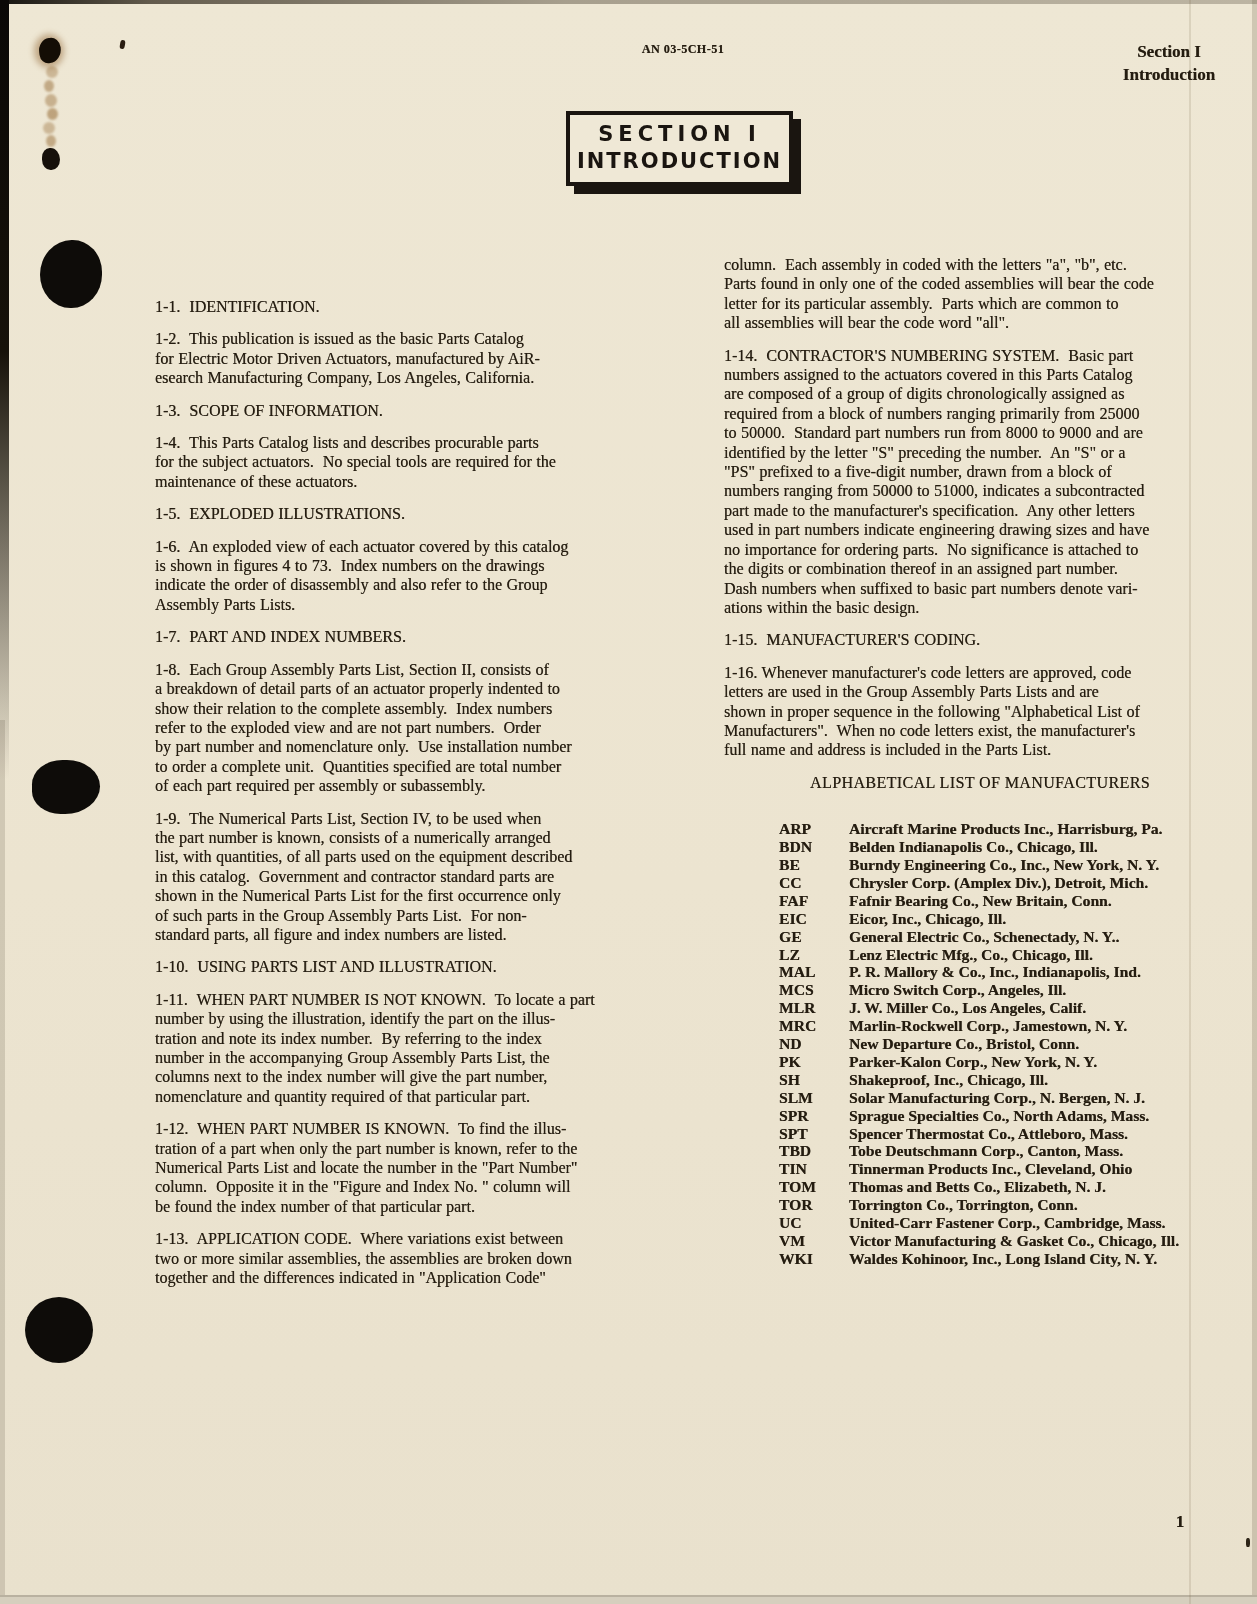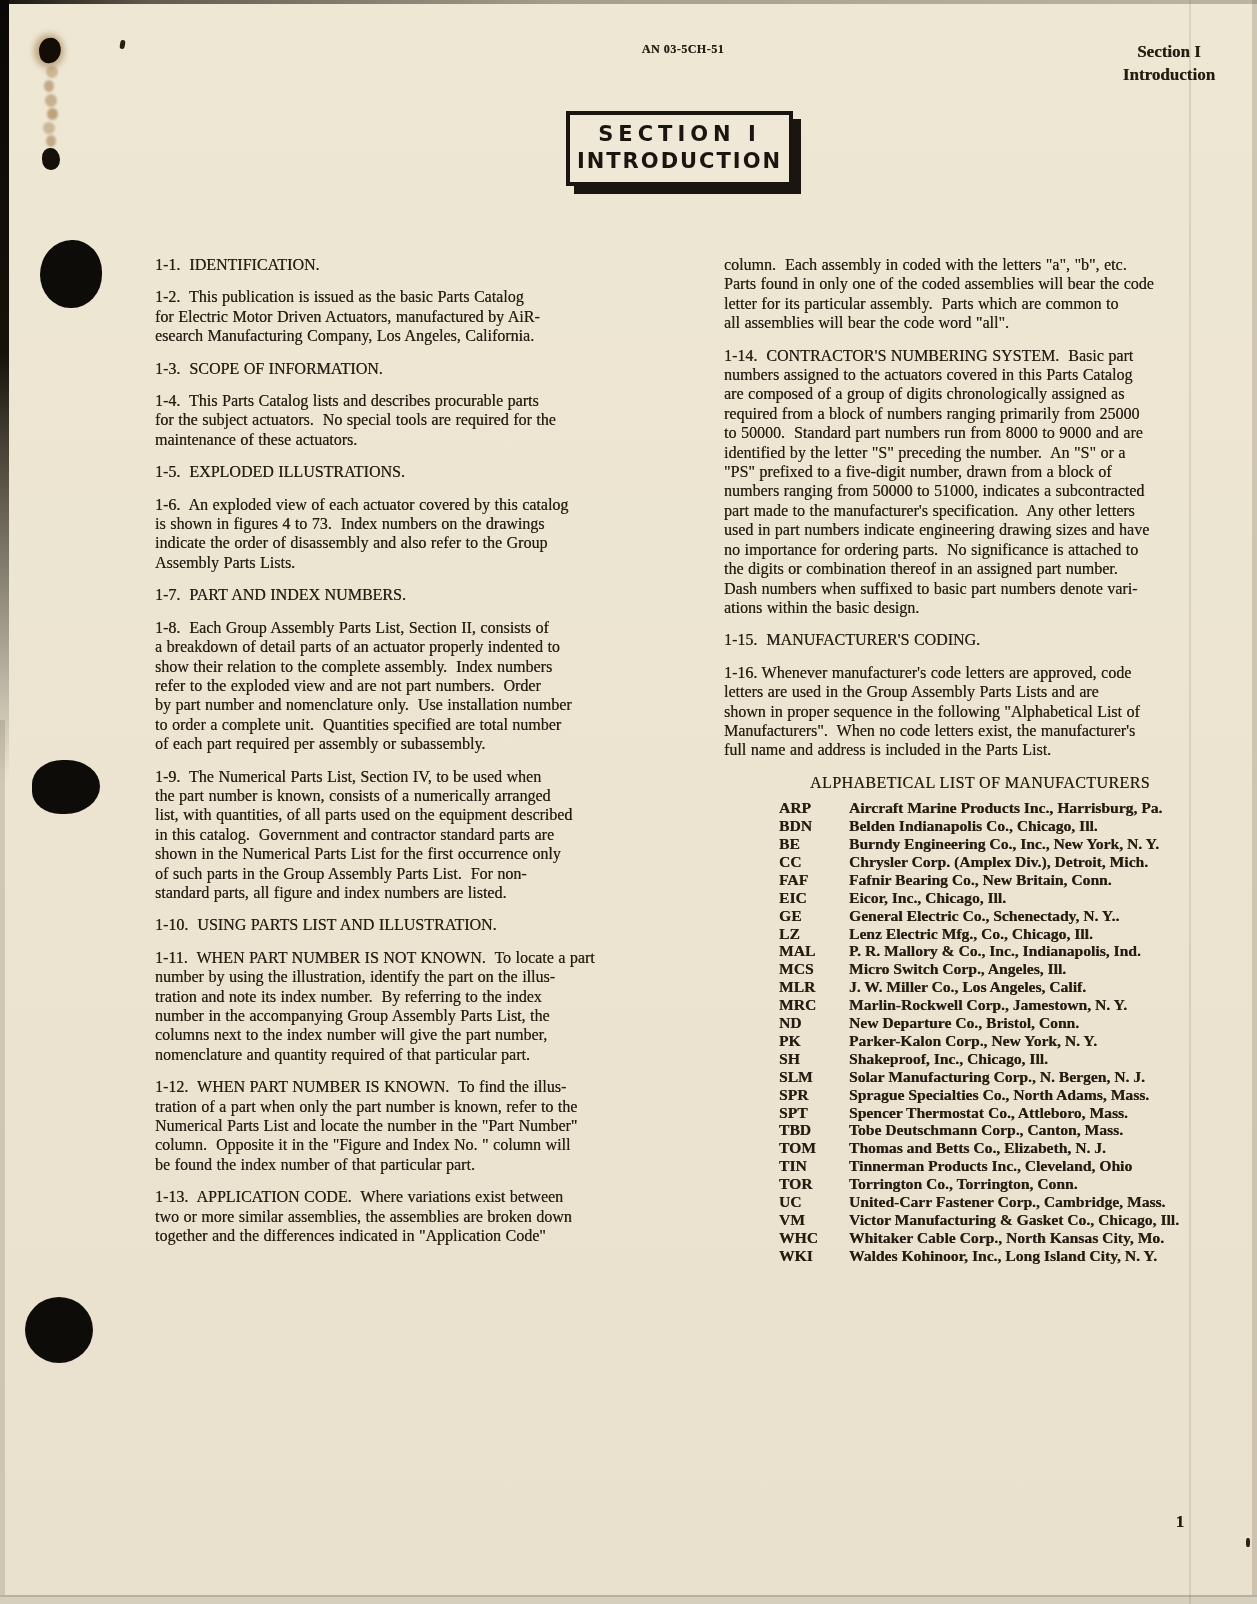--- a/index.html
+++ b/index.html
@@ -39,24 +39,24 @@
     font-size:17px;font-weight:bold;line-height:23px;}
   .section-box{position:absolute;left:566px;top:111px;width:227px;
     background:#efe8d6;border:4px solid #1a1510;box-shadow:8px 8px 0 #1a1510;
     padding:6px 0 7px;text-align:center;color:#1a1510;
     font-family:"DejaVu Sans",sans-serif;font-weight:bold;}
   .section-box .line1{font-size:21px;line-height:27px;letter-spacing:5px;}
   .section-box .line2{font-size:21px;line-height:27px;letter-spacing:2px;}
 
   
   .col{position:absolute;top:255px;width:512px;font-size:16px;line-height:19.4px;}
-  .col-left{left:155px;}
+  .col-left{left:155px;margin-top:42px;}
   .col-right{left:724px;}
   .para{margin:0 0 13px;white-space:pre;word-spacing:.5px;}
-  .center-heading{margin:8px 0 7px;text-align:center;font-size:16px;letter-spacing:.4px;white-space:pre;}
+  .center-heading{margin:8px 0 28px;text-align:center;font-size:16px;letter-spacing:.4px;white-space:pre;}
   .mfr-list{padding-left:55px;font-weight:bold;}
   .mfr-row{display:flex;white-space:nowrap;font-size:15.6px;line-height:17.9px;}
   .mfr-code{width:70px;flex:none;}
 
   .page-num{position:absolute;left:1160px;top:1512px;width:40px;text-align:center;
     font-size:17px;font-weight:bold;}
 </style>
 </head>
 <body>
 
@@ -240,44 +240,40 @@
         </div>
         <div class="mfr-row">
           <span class="mfr-code">SPT</span>
           <span class="mfr-name">Spencer Thermostat Co., Attleboro, Mass.</span>
         </div>
         <div class="mfr-row">
           <span class="mfr-code">TBD</span>
           <span class="mfr-name">Tobe Deutschmann Corp., Canton, Mass.</span>
         </div>
         <div class="mfr-row">
+          <span class="mfr-code">TIN</span>
+          <span class="mfr-name">Tinnerman Products Inc., Cleveland, Ohio</span>
+        </div>
+        <div class="mfr-row">
           <span class="mfr-code">TOM</span>
           <span class="mfr-name">Thomas and Betts Co., Elizabeth, N. J.</span>
         </div>
         <div class="mfr-row">
-          <span class="mfr-code">TIN</span>
-          <span class="mfr-name">Tinnerman Products Inc., Cleveland, Ohio</span>
-        </div>
-        <div class="mfr-row">
           <span class="mfr-code">TOR</span>
           <span class="mfr-name">Torrington Co., Torrington, Conn.</span>
         </div>
         <div class="mfr-row">
           <span class="mfr-code">UC</span>
           <span class="mfr-name">United-Carr Fastener Corp., Cambridge, Mass.</span>
         </div>
         <div class="mfr-row">
           <span class="mfr-code">VM</span>
           <span class="mfr-name">Victor Manufacturing &amp; Gasket Co., Chicago, Ill.</span>
         </div>
         <div class="mfr-row">
-          <span class="mfr-code">WHC</span>
-          <span class="mfr-name">Whitaker Cable Corp., North Kansas City, Mo.</span>
-        </div>
-        <div class="mfr-row">
           <span class="mfr-code">WKI</span>
           <span class="mfr-name">Waldes Kohinoor, Inc., Long Island City, N. Y.</span>
         </div>
       </div>
     </div>
 
   <div class="page-num txt">1</div>
 </div>
 
 </body></html>

